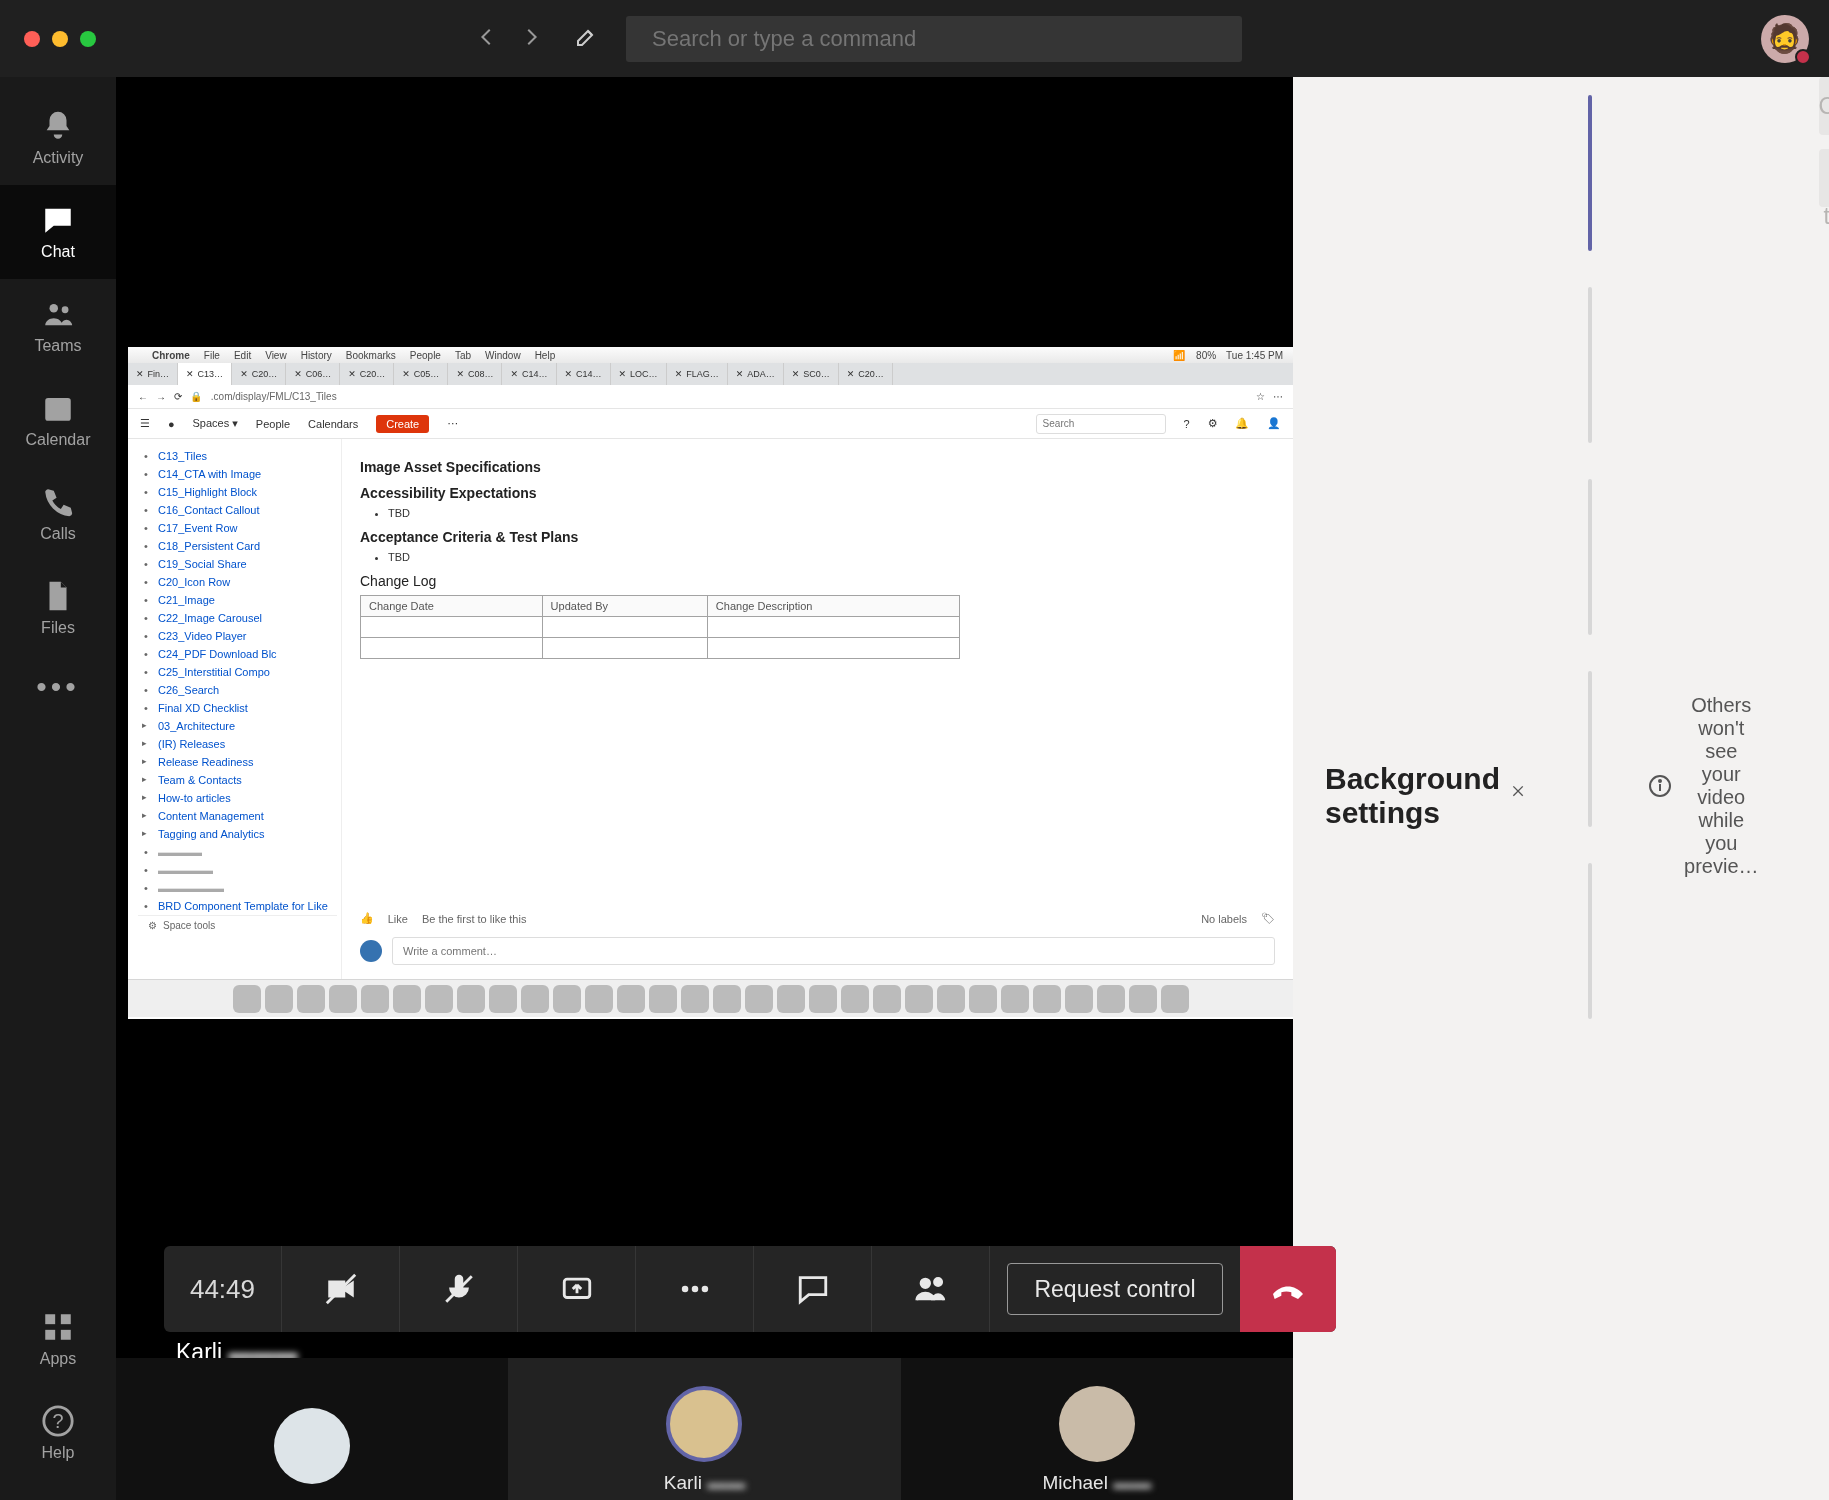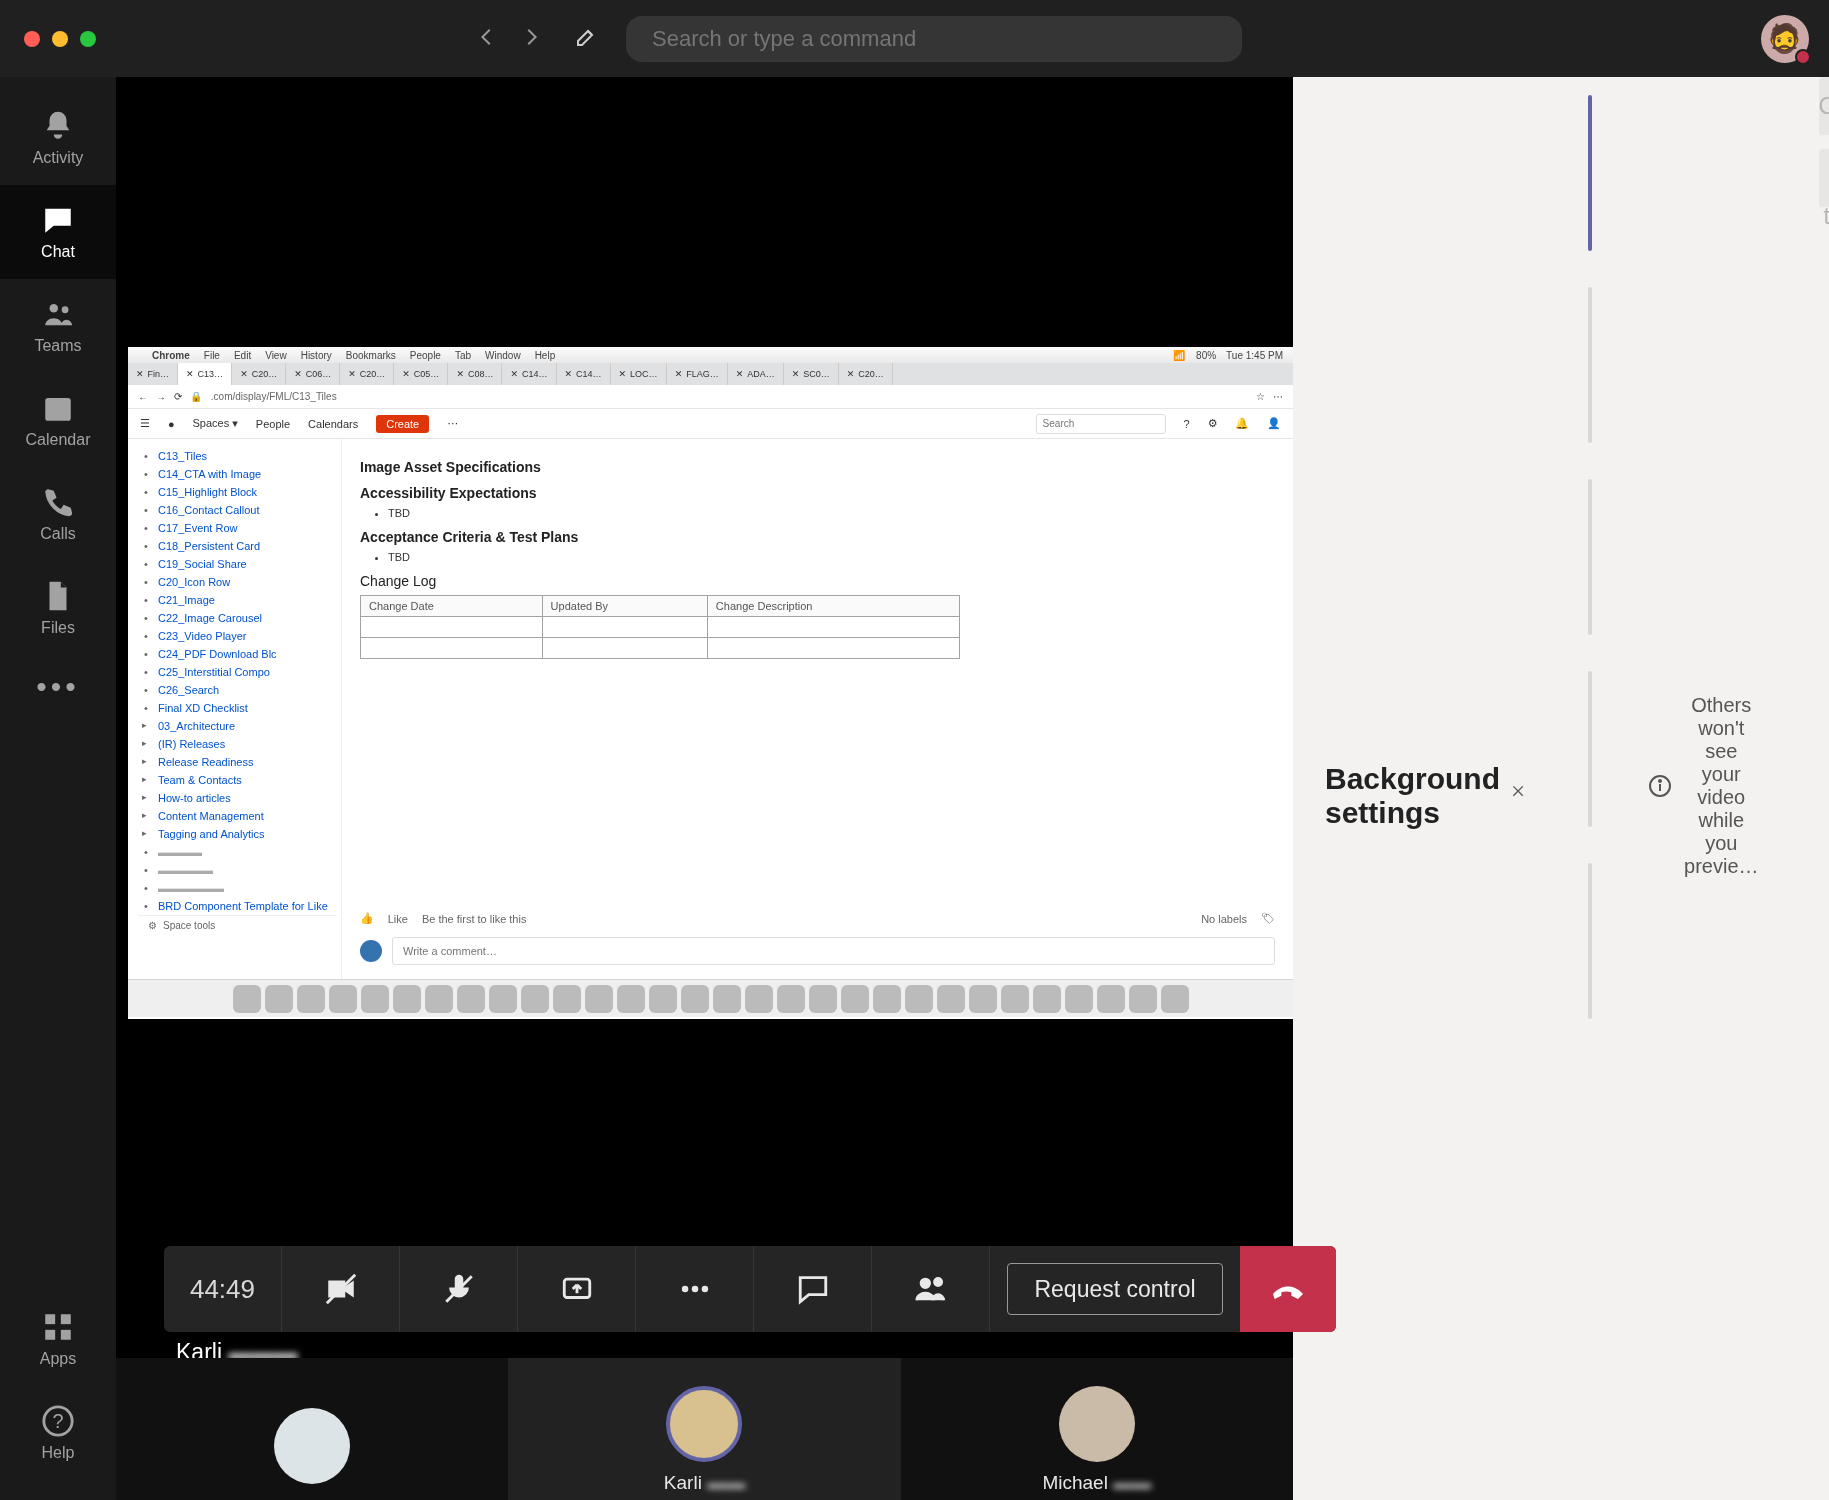--- a/index.html
+++ b/index.html
@@ -9,21 +9,21 @@
 .titlebar { height: 77px; background: #202020; display: flex; align-items: center; padding: 0 20px; position: relative; }
 .traffic { display: flex; gap: 12px; margin-left: 4px; }
 .traffic span { width: 16px; height: 16px; border-radius: 50%; }
 .tr-red { background: #ff5f57; }
 .tr-yellow { background: #febc2e; }
 .tr-green { background: #28c840; }
 .nav-arrows { margin-left: 380px; display: flex; gap: 22px; color: #999; }
 .nav-arrows svg { width: 22px; height: 22px; stroke: #999; fill: none; stroke-width: 2.2; }
 .compose { margin-left: 32px; color: #ccc; }
 .compose svg { width: 24px; height: 24px; stroke: #ccc; fill: none; stroke-width: 2; }
-.search-box { margin-left: 28px; width: 616px; height: 46px; background: #353535; border-radius: 16px; display: flex; align-items: center; padding: 2px 26px; }
+.search-box { margin-left: 28px; width: 616px; height: 46px; background: #353535; border-radius: 3px; display: flex; align-items: center; padding: 2px 26px; }
 .search-box input { background: transparent; border: none; color: #c9c9c9; font-size: 22px; width: 100%; outline: none; }
 .avatar-top { position: absolute; right: 20px; width: 48px; height: 48px; border-radius: 50%; background: #caa; display: flex; align-items: center; justify-content: center; font-size: 28px; }
 .avatar-top .presence { position: absolute; right: -2px; bottom: -2px; width: 16px; height: 16px; border-radius: 50%; background: #c4314b; border: 2px solid #202020; }
 
 
 .rail { position: absolute; left: 0; top: 77px; width: 116px; height: calc(100% - 77px); background: #1a1a1a; display: flex; flex-direction: column; align-items: center; padding-top: 14px; }
 .rail-item { width: 100%; height: 94px; display: flex; flex-direction: column; align-items: center; justify-content: center; gap: 6px; color: #a2a2a2; font-size: 16px; cursor: pointer; }
 .rail-item.active { background: #0b0b0b; color: #fff; }
 .rail-item svg { width: 34px; height: 34px; fill: currentColor; }
 .rail .more-dots { margin-top: 8px; height: 48px; color: #a2a2a2; display: flex; align-items: center; justify-content: center; font-size: 30px; letter-spacing: 4px; }

